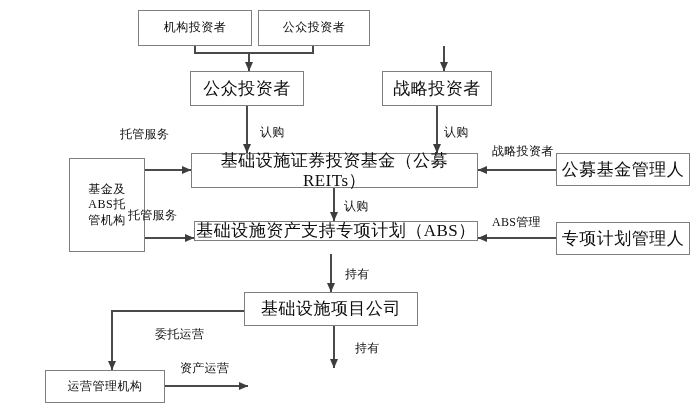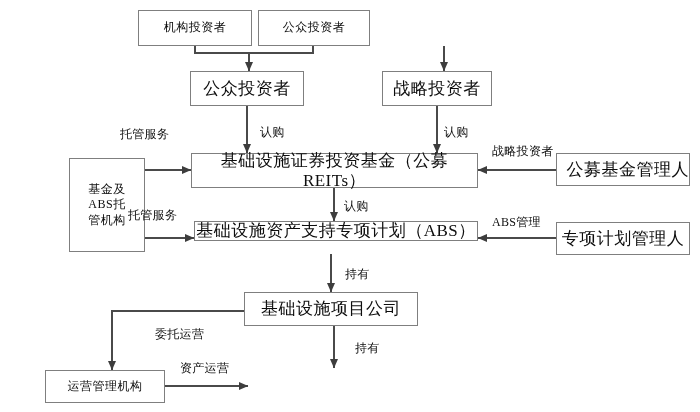--- a/index.html
+++ b/index.html
@@ -118,21 +118,21 @@
   </div>
 
   <div class="node n-md" style="left:191px; top:153px; width:287px; height:35px;">
     <span>基础设施证券投资基金（公募REITs）</span>
   </div>
 
   <div class="node n-md" style="left:194px; top:221px; width:284px; height:20px;justify-content:center;">
     <span>基础设施资产支持专项计划（ABS）</span>
   </div>
 
-  <div class="node n-md" style="left:556px; top:153px; width:134px; height:33px;justify-content:flex-end;">
+  <div class="node n-md" style="left:556px; top:153px; width:134px; height:33px;">
     <span>公募基金管理人</span>
   </div>
 
   <div class="node n-md" style="left:556px; top:222px; width:134px; height:33px;">
     <span>专项计划管理人</span>
   </div>
 
   <div class="node n-xl" style="left:244px; top:292px; width:174px; height:34px;">
     <span>基础设施项目公司</span>
   </div>

